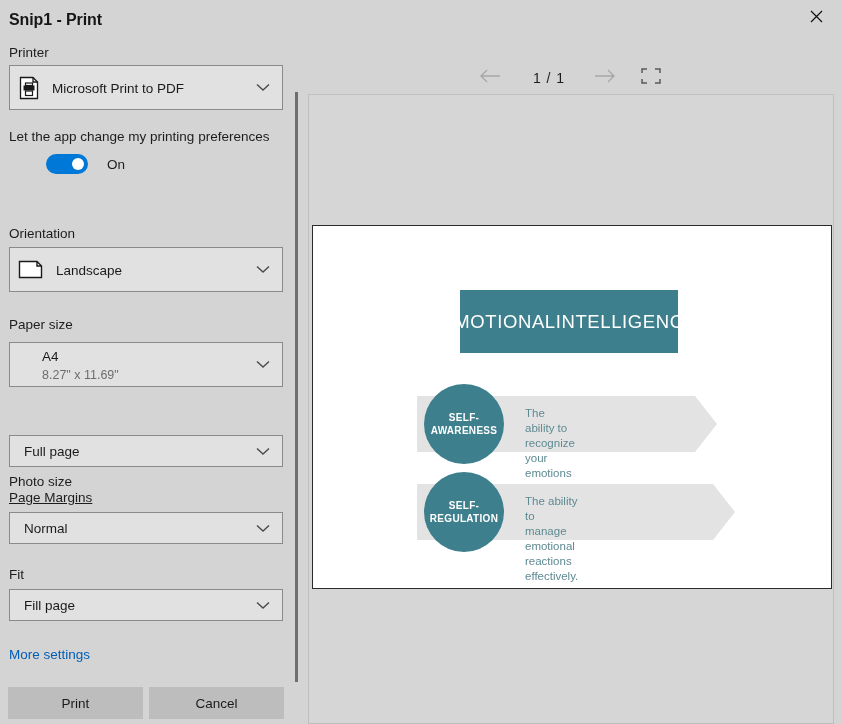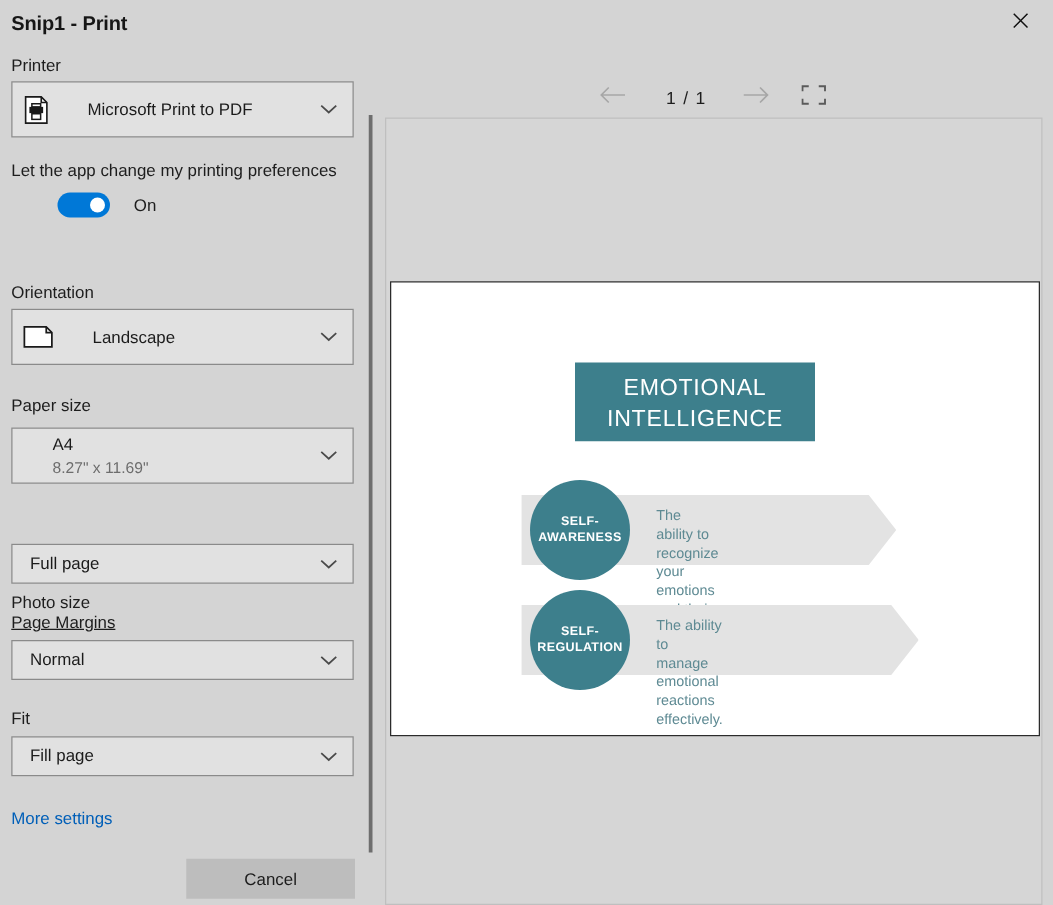--- a/index.html
+++ b/index.html
@@ -70,21 +70,21 @@
     cursor: default;
   }
   .combo .combo-icon {
     flex: 0 0 auto;
     margin-left: 8px;
     display: flex;
     align-items: center;
   }
   .combo .combo-text {
     flex: 1 1 auto;
-    margin-left: 30px;
+    margin-left: 12px;
     overflow: hidden;
   }
   .combo .combo-value {
     font-size: 13.5px;
     color: #1b1b1b;
     white-space: nowrap;
   }
   .combo .combo-sub {
     font-size: 12.5px;
     color: #6d6d6d;
@@ -234,24 +234,24 @@
     background: #ffffff;
     border: 1px solid #2b2b2b;
     box-sizing: border-box;
     overflow: hidden;
   }
 
   
   #slide-title-banner {
     position: absolute;
     left: 147px; top: 64px;
-    width: 192px; height: 63px;
+    width: 218px; height: 63px;
     background: #3d7f8c;
     display: flex;
-    flex-direction: column;
+    flex-direction: row;
     align-items: center;
     justify-content: center;
   }
   #slide-title-banner .title-line {
     color: #ffffff;
     font-size: 18.5px;
     letter-spacing: 0.6px;
     line-height: 25px;
     white-space: nowrap;
   }
@@ -407,20 +407,21 @@
   </div>
 
   <a id="more-settings" href="#">More settings</a>
 
   <div id="pane-scrollbar">
     <div id="pane-scroll-thumb"></div>
   </div>
 </div>
 
 <div id="footer">
+  <button id="print-button" class="footer-button">Print</button>
   <button id="cancel-button" class="footer-button">Cancel</button>
 </div>
 
 <div id="preview-pane">
 
   <div id="preview-toolbar">
     <div id="prev-page-button" class="nav-arrow">
       <span>
         <svg width="22" height="14" viewBox="0 0 22 14">
           <path d="M21 7 H2 M8 1 L2 7 L8 13" fill="none" stroke="#a6a6a6" stroke-width="1.3"></path>

